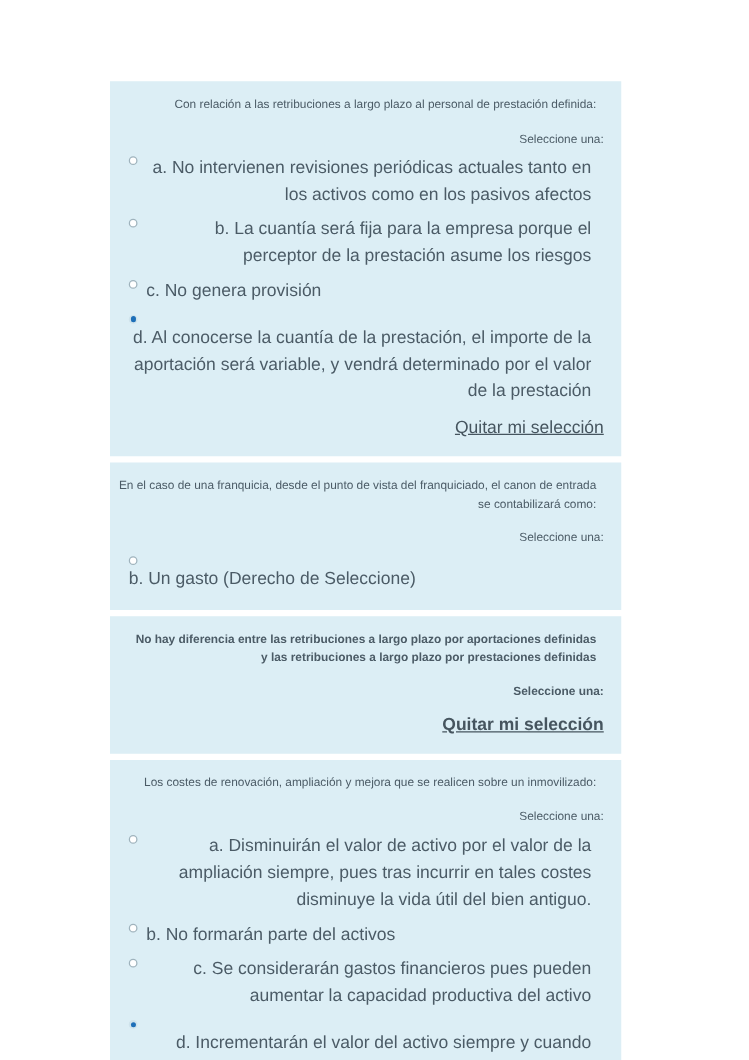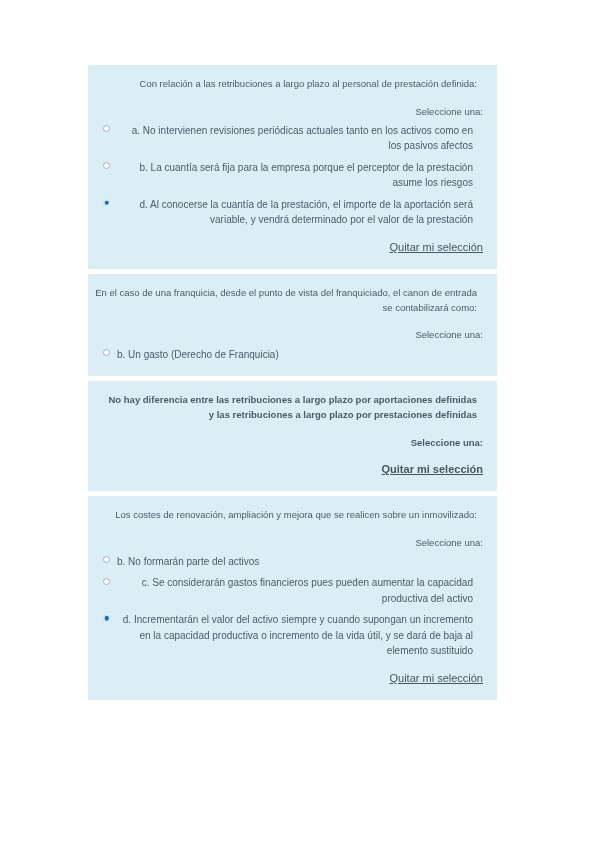--- a/index.html
+++ b/index.html
@@ -61,20 +61,21 @@
     padding: 0;
   }
   .option {
     display: flex;
     align-items: flex-start;
     margin-bottom: 6px;
     padding-left: 9px;
   }
   .option:last-child {
     margin-bottom: 0;
+    flex-direction: column;
   }
   .radio {
     flex: 0 0 auto;
     width: 7px;
     height: 7px;
     border-radius: 50%;
     border: 1px solid #9fb3bd;
     background: #ffffff;
     margin-top: 2.5px;
     margin-right: 7px;
@@ -91,31 +92,31 @@
     left: 50%;
     top: 50%;
     transform: translate(-50%, -50%);
     width: 4.5px;
     height: 4.5px;
     border-radius: 50%;
     background: #1d6fb8;
   }
   .option-text {
     color: #4b5b66;
-    font-size: 10px;
+    font-size: 14px;
     line-height: 1.55;
     padding-right: 10px;
   }
   .clear-row {
     margin-top: 9px;
     padding-left: 18px;
   }
   .clear-link {
     color: #46555f;
-    font-size: 11px;
+    font-size: 14px;
     text-decoration: underline;
     cursor: pointer;
     display: inline-block;
   }
 </style>
 </head>
 <body>
 
 <div class="page">
   <div class="quiz" id="question-list">
@@ -126,51 +127,59 @@
           <ul class="options">
             <li class="option">
               <span class="radio"></span>
               <span class="option-text">a. No intervienen revisiones periódicas actuales tanto en los activos como en los pasivos afectos</span>
             </li>
             <li class="option">
               <span class="radio"></span>
               <span class="option-text">b. La cuantía será fija para la empresa porque el perceptor de la prestación asume los riesgos</span>
             </li>
             <li class="option">
+              <span class="radio"></span>
+              <span class="option-text">c. No genera provisión</span>
+            </li>
+            <li class="option">
               <span class="radio selected"></span>
               <span class="option-text">d. Al conocerse la cuantía de la prestación, el importe de la aportación será variable, y vendrá determinado por el valor de la prestación</span>
             </li>
           </ul>
           <div class="clear-row"><span class="clear-link">Quitar mi selección</span></div>
         </div>
       </div>
       <div class="qblock">
         <div class="qinner">
           <p class="qtext">En el caso de una franquicia, desde el punto de vista del franquiciado, el canon de entrada se contabilizará como:</p>
           <p class="answer-label">Seleccione una:</p>
           <ul class="options">
             <li class="option">
               <span class="radio"></span>
-              <span class="option-text">b. Un gasto (Derecho de Franquicia)</span>
+              <span class="option-text">b. Un gasto (Derecho de Seleccione)</span>
             </li>
           </ul>
         </div>
       </div>
       <div class="qblock indented">
         <div class="qinner">
           <p class="qtext">No hay diferencia entre las retribuciones a largo plazo por aportaciones definidas y las retribuciones a largo plazo por prestaciones definidas</p>
           <p class="answer-label">Seleccione una:</p>
           <div class="clear-row"><span class="clear-link">Quitar mi selección</span></div>
         </div>
       </div>
       <div class="qblock">
         <div class="qinner">
           <p class="qtext">Los costes de renovación, ampliación y mejora que se realicen sobre un inmovilizado:</p>
           <p class="answer-label">Seleccione una:</p>
           <ul class="options">
+            <li class="option">
+              <span class="radio"></span>
+              <span class="option-text">a. Disminuirán el valor de activo por el valor de la ampliación siempre, pues tras incurrir en tales costes disminuye la vida útil del bien antiguo.</span>
+            </li>
             <li class="option">
               <span class="radio"></span>
               <span class="option-text">b. No formarán parte del activos</span>
             </li>
             <li class="option">
               <span class="radio"></span>
               <span class="option-text">c. Se considerarán gastos financieros pues pueden aumentar la capacidad productiva del activo</span>
             </li>
             <li class="option">
               <span class="radio selected"></span>

